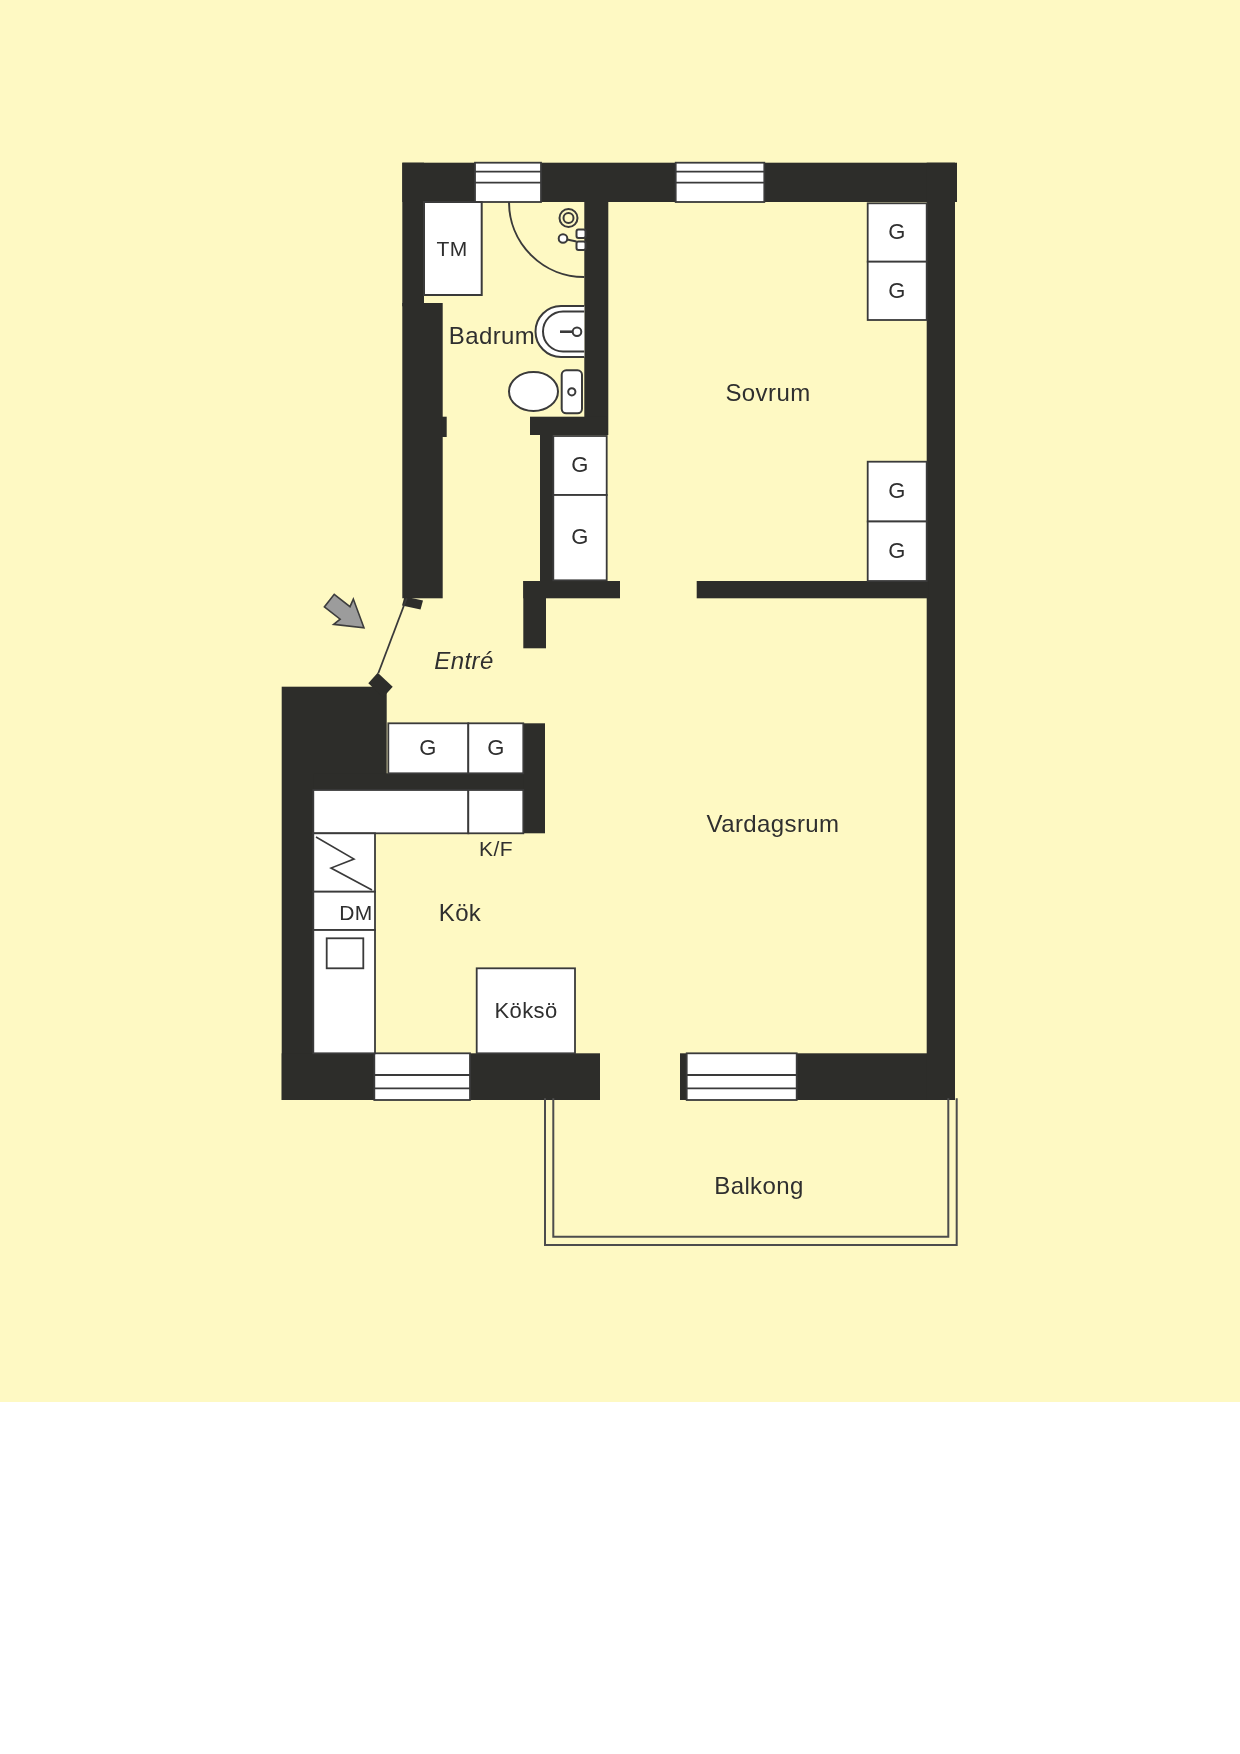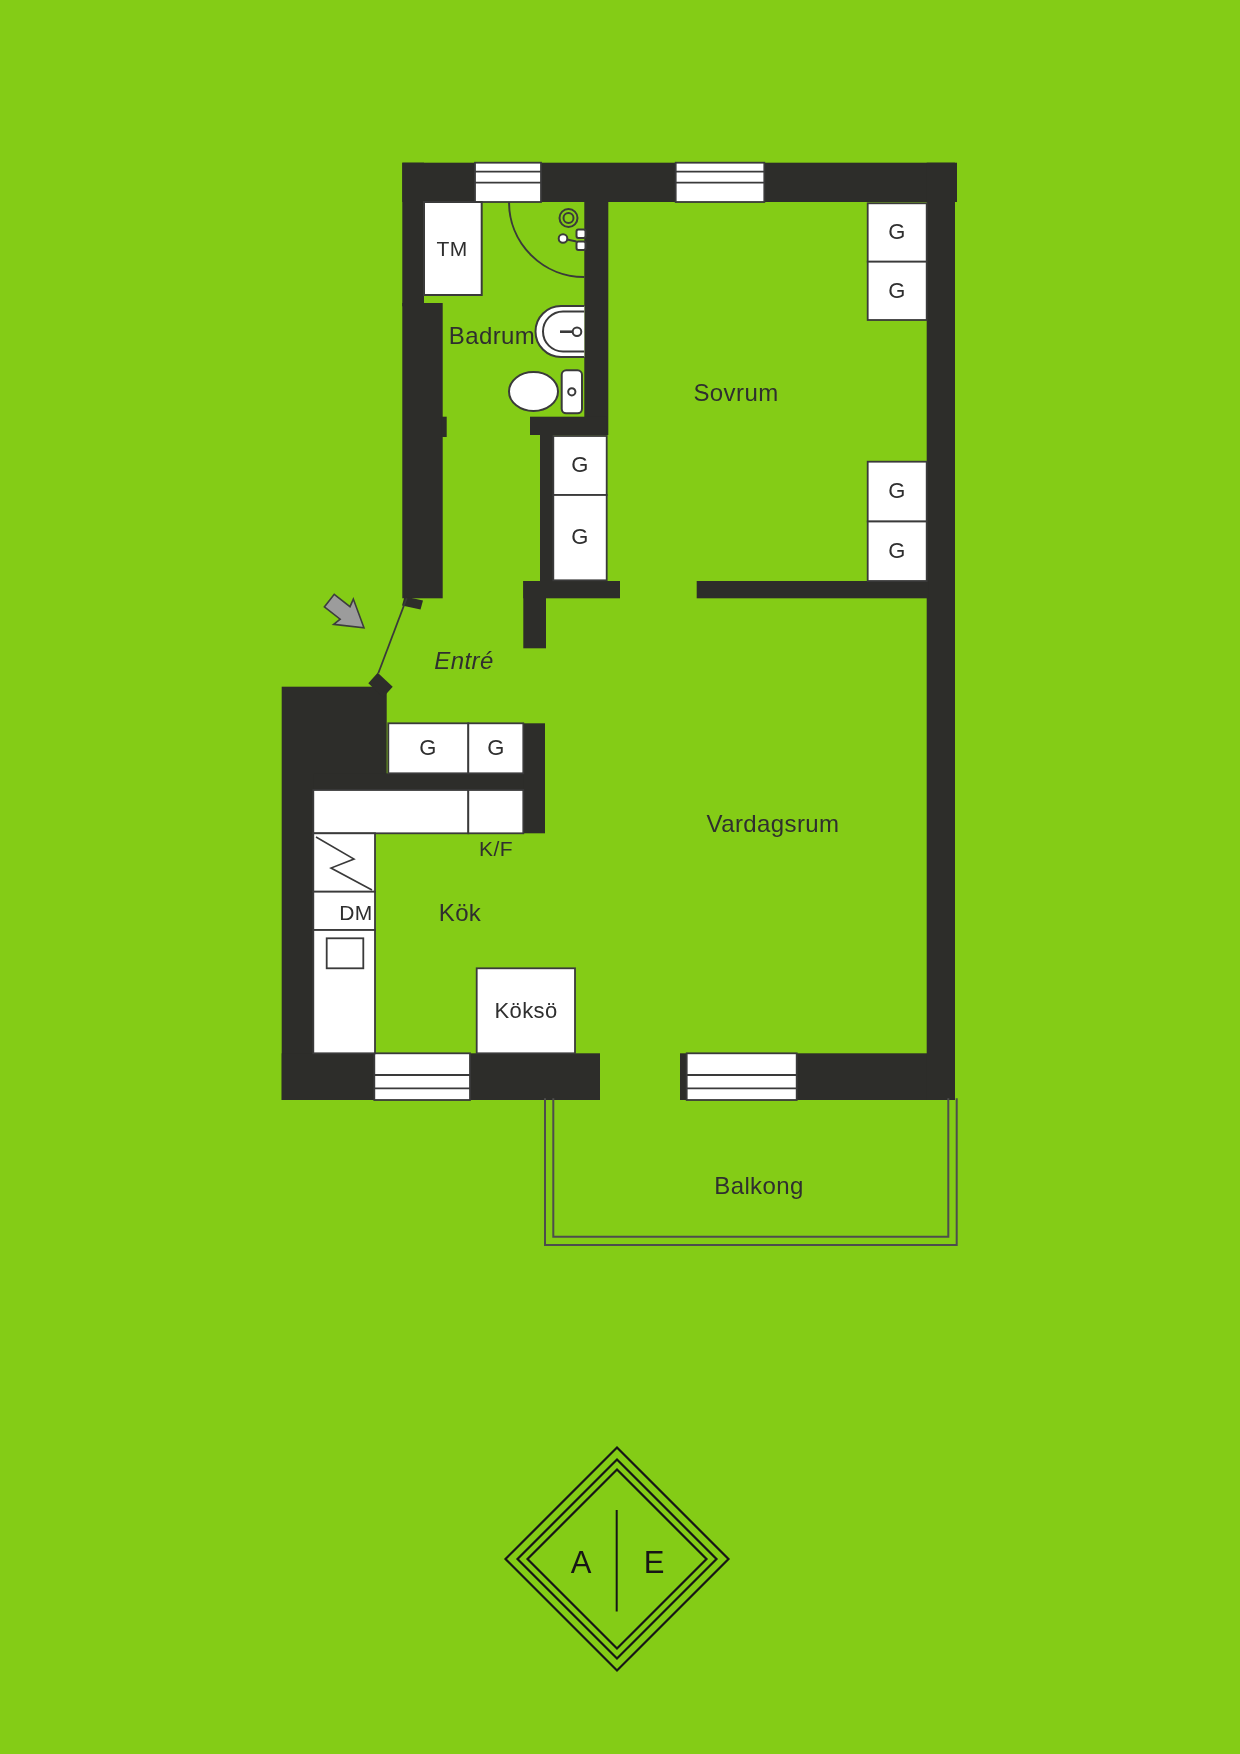--- a/index.html
+++ b/index.html
@@ -1,20 +1,20 @@
 <!DOCTYPE html>
 <html><head>
 <meta charset="utf-8">
 <style>
   html,body{margin:0;padding:0;background:#ffffff;}
   #page{
     position:relative;
     width:1240px;
-    height:1754px;
-    background:#84cc16;
+    height:1402px;
+    background:#fef9c3;
     overflow:hidden;
     font-family:"Liberation Sans","DejaVu Sans",sans-serif;
   }
   #plan-svg{position:absolute;left:0;top:0;width:1240px;height:1754px;}
   .lbl{
     position:absolute;
     transform:translate(-50%,-50%);
     white-space:nowrap;
     color:#2f2f2f;
     letter-spacing:0.4px;
@@ -178,21 +178,21 @@
     <g fill="none" stroke="#161616" stroke-width="2.2">
       <polygon points="617,1447.5 728.5,1559 617,1670.5 505.5,1559"></polygon>
       <polygon points="617,1459.5 716.5,1559 617,1658.5 517.5,1559"></polygon>
       <polygon points="617,1469.5 706.5,1559 617,1648.5 527.5,1559"></polygon>
       <line x1="616.7" y1="1510" x2="616.7" y2="1611.5" stroke-width="2"></line>
     </g>
   </svg>
 
   <div class="lbl fixture-lbl" style="left:452px;top:248px;">TM</div>
   <div class="lbl room-lbl" style="left:492px;top:336px;">Badrum</div>
-  <div class="lbl room-lbl" style="left:736px;top:393px;">Sovrum</div>
+  <div class="lbl room-lbl" style="left:768px;top:393px;">Sovrum</div>
   <div class="lbl room-lbl" style="left:464px;top:661px;font-style:italic;">Entré</div>
   <div class="lbl room-lbl" style="left:737px;top:824px;margin-left:36px;">Vardagsrum</div>
   <div class="lbl room-lbl" style="left:460px;top:901px;margin-top:12px;">Kök</div>
   <div class="lbl room-lbl" style="left:751px;top:1186px;margin-left:8px;">Balkong</div>
 
   <div class="lbl fixture-lbl" style="left:356px;top:912px;">DM</div>
   <div class="lbl fixture-lbl" style="left:496px;top:848px;">K/F</div>
   <div class="lbl island-lbl" style="left:526px;top:1011px;text-align:center;">Köksö</div>
 
   <div class="lbl wardrobe-lbl" style="left:580px;top:465px;">G</div>

